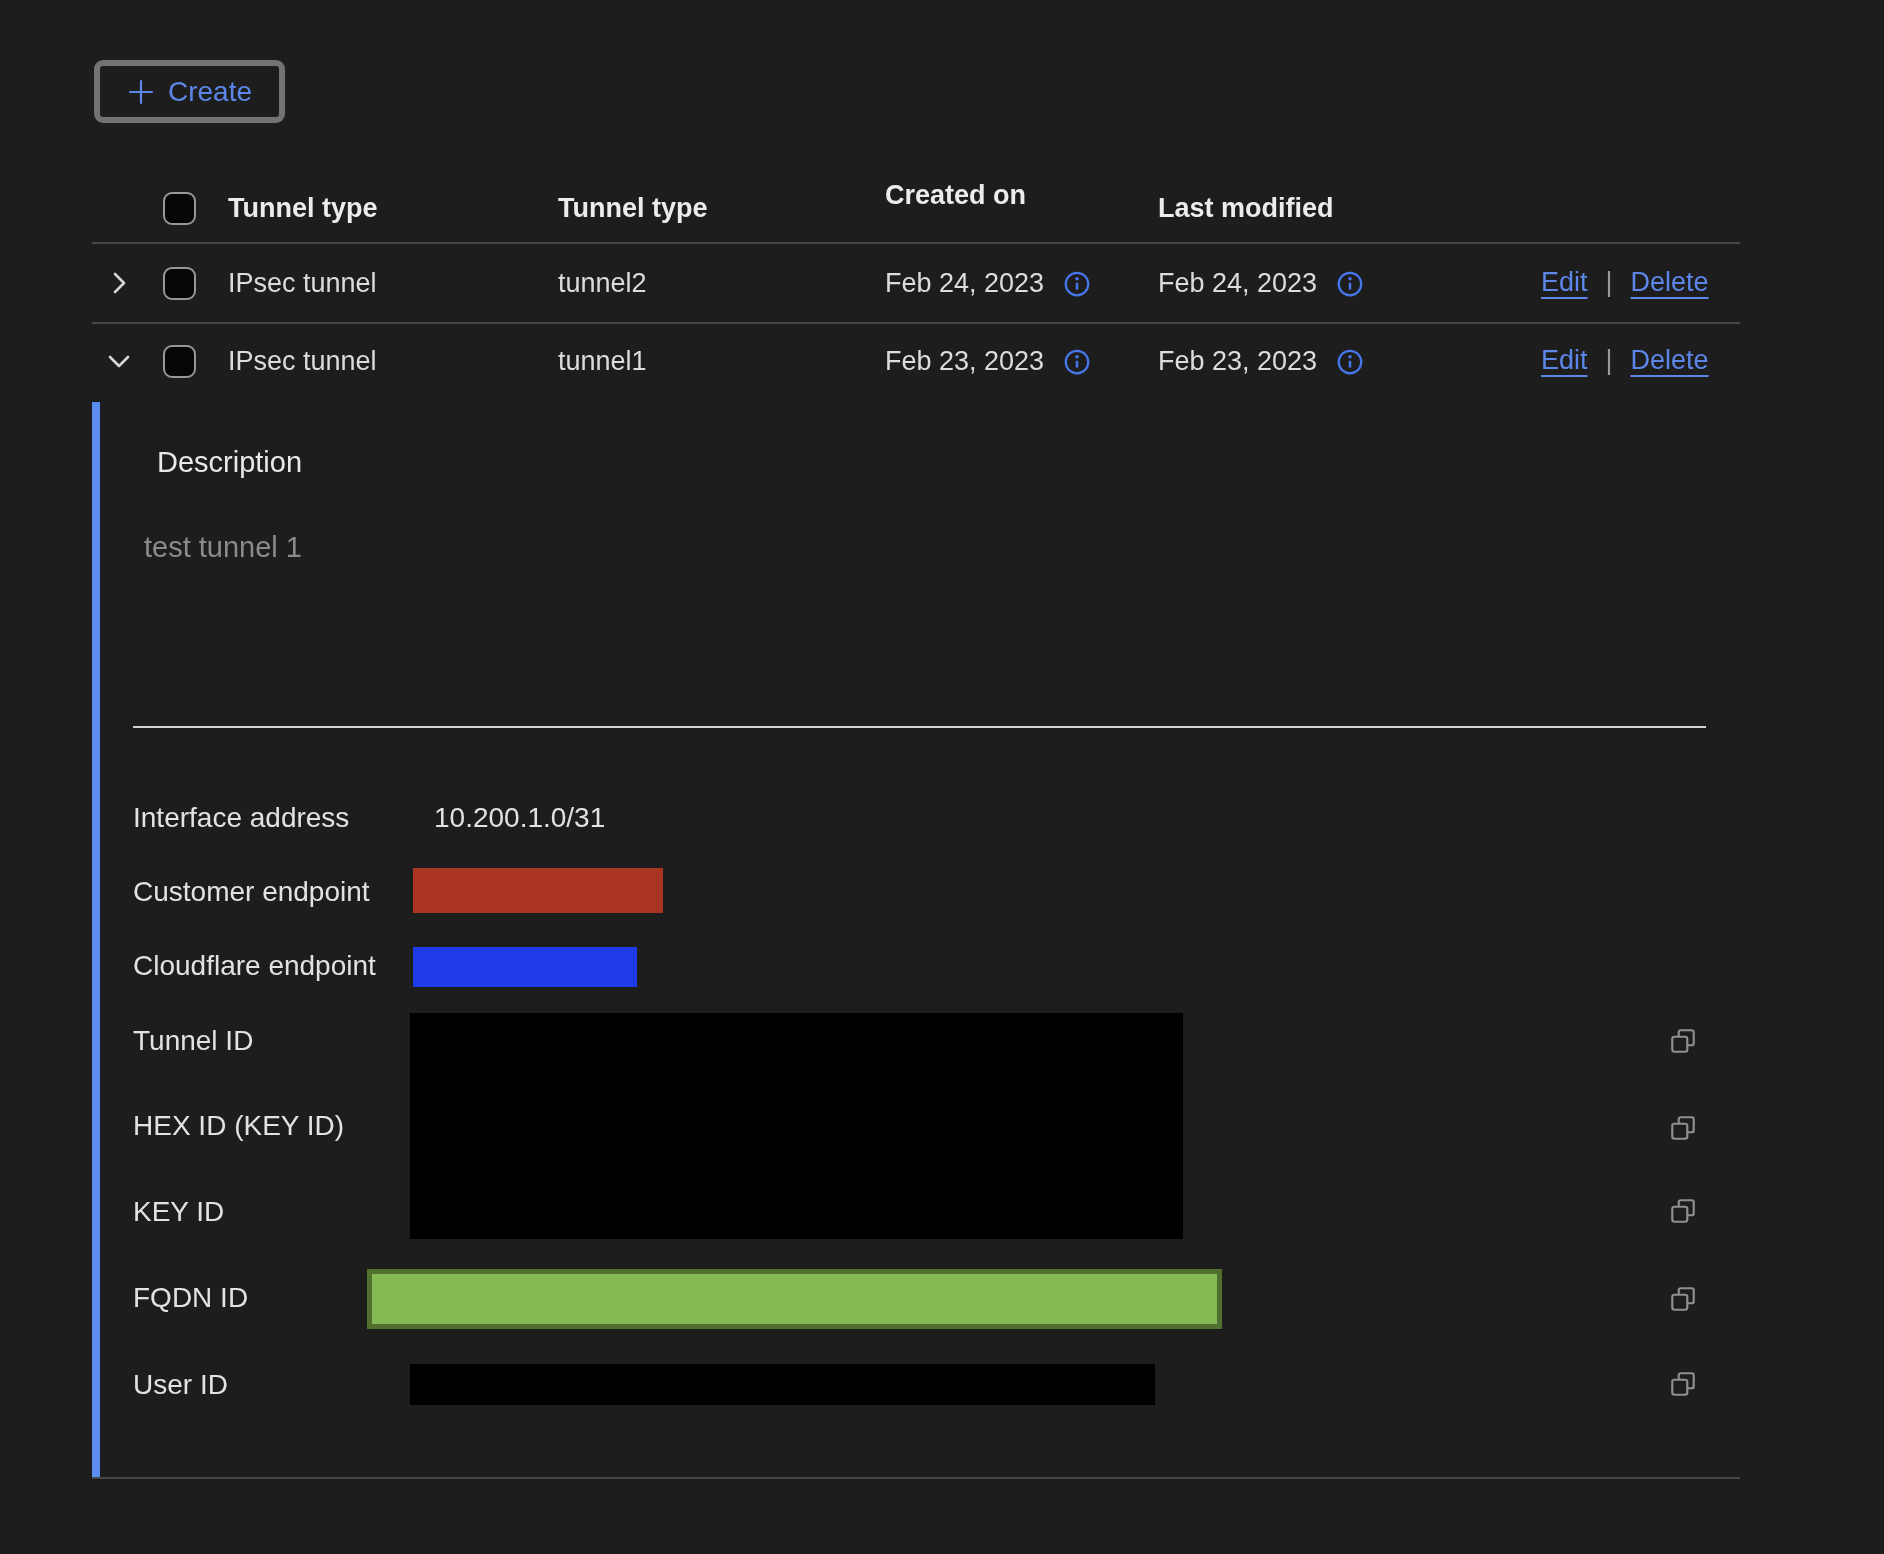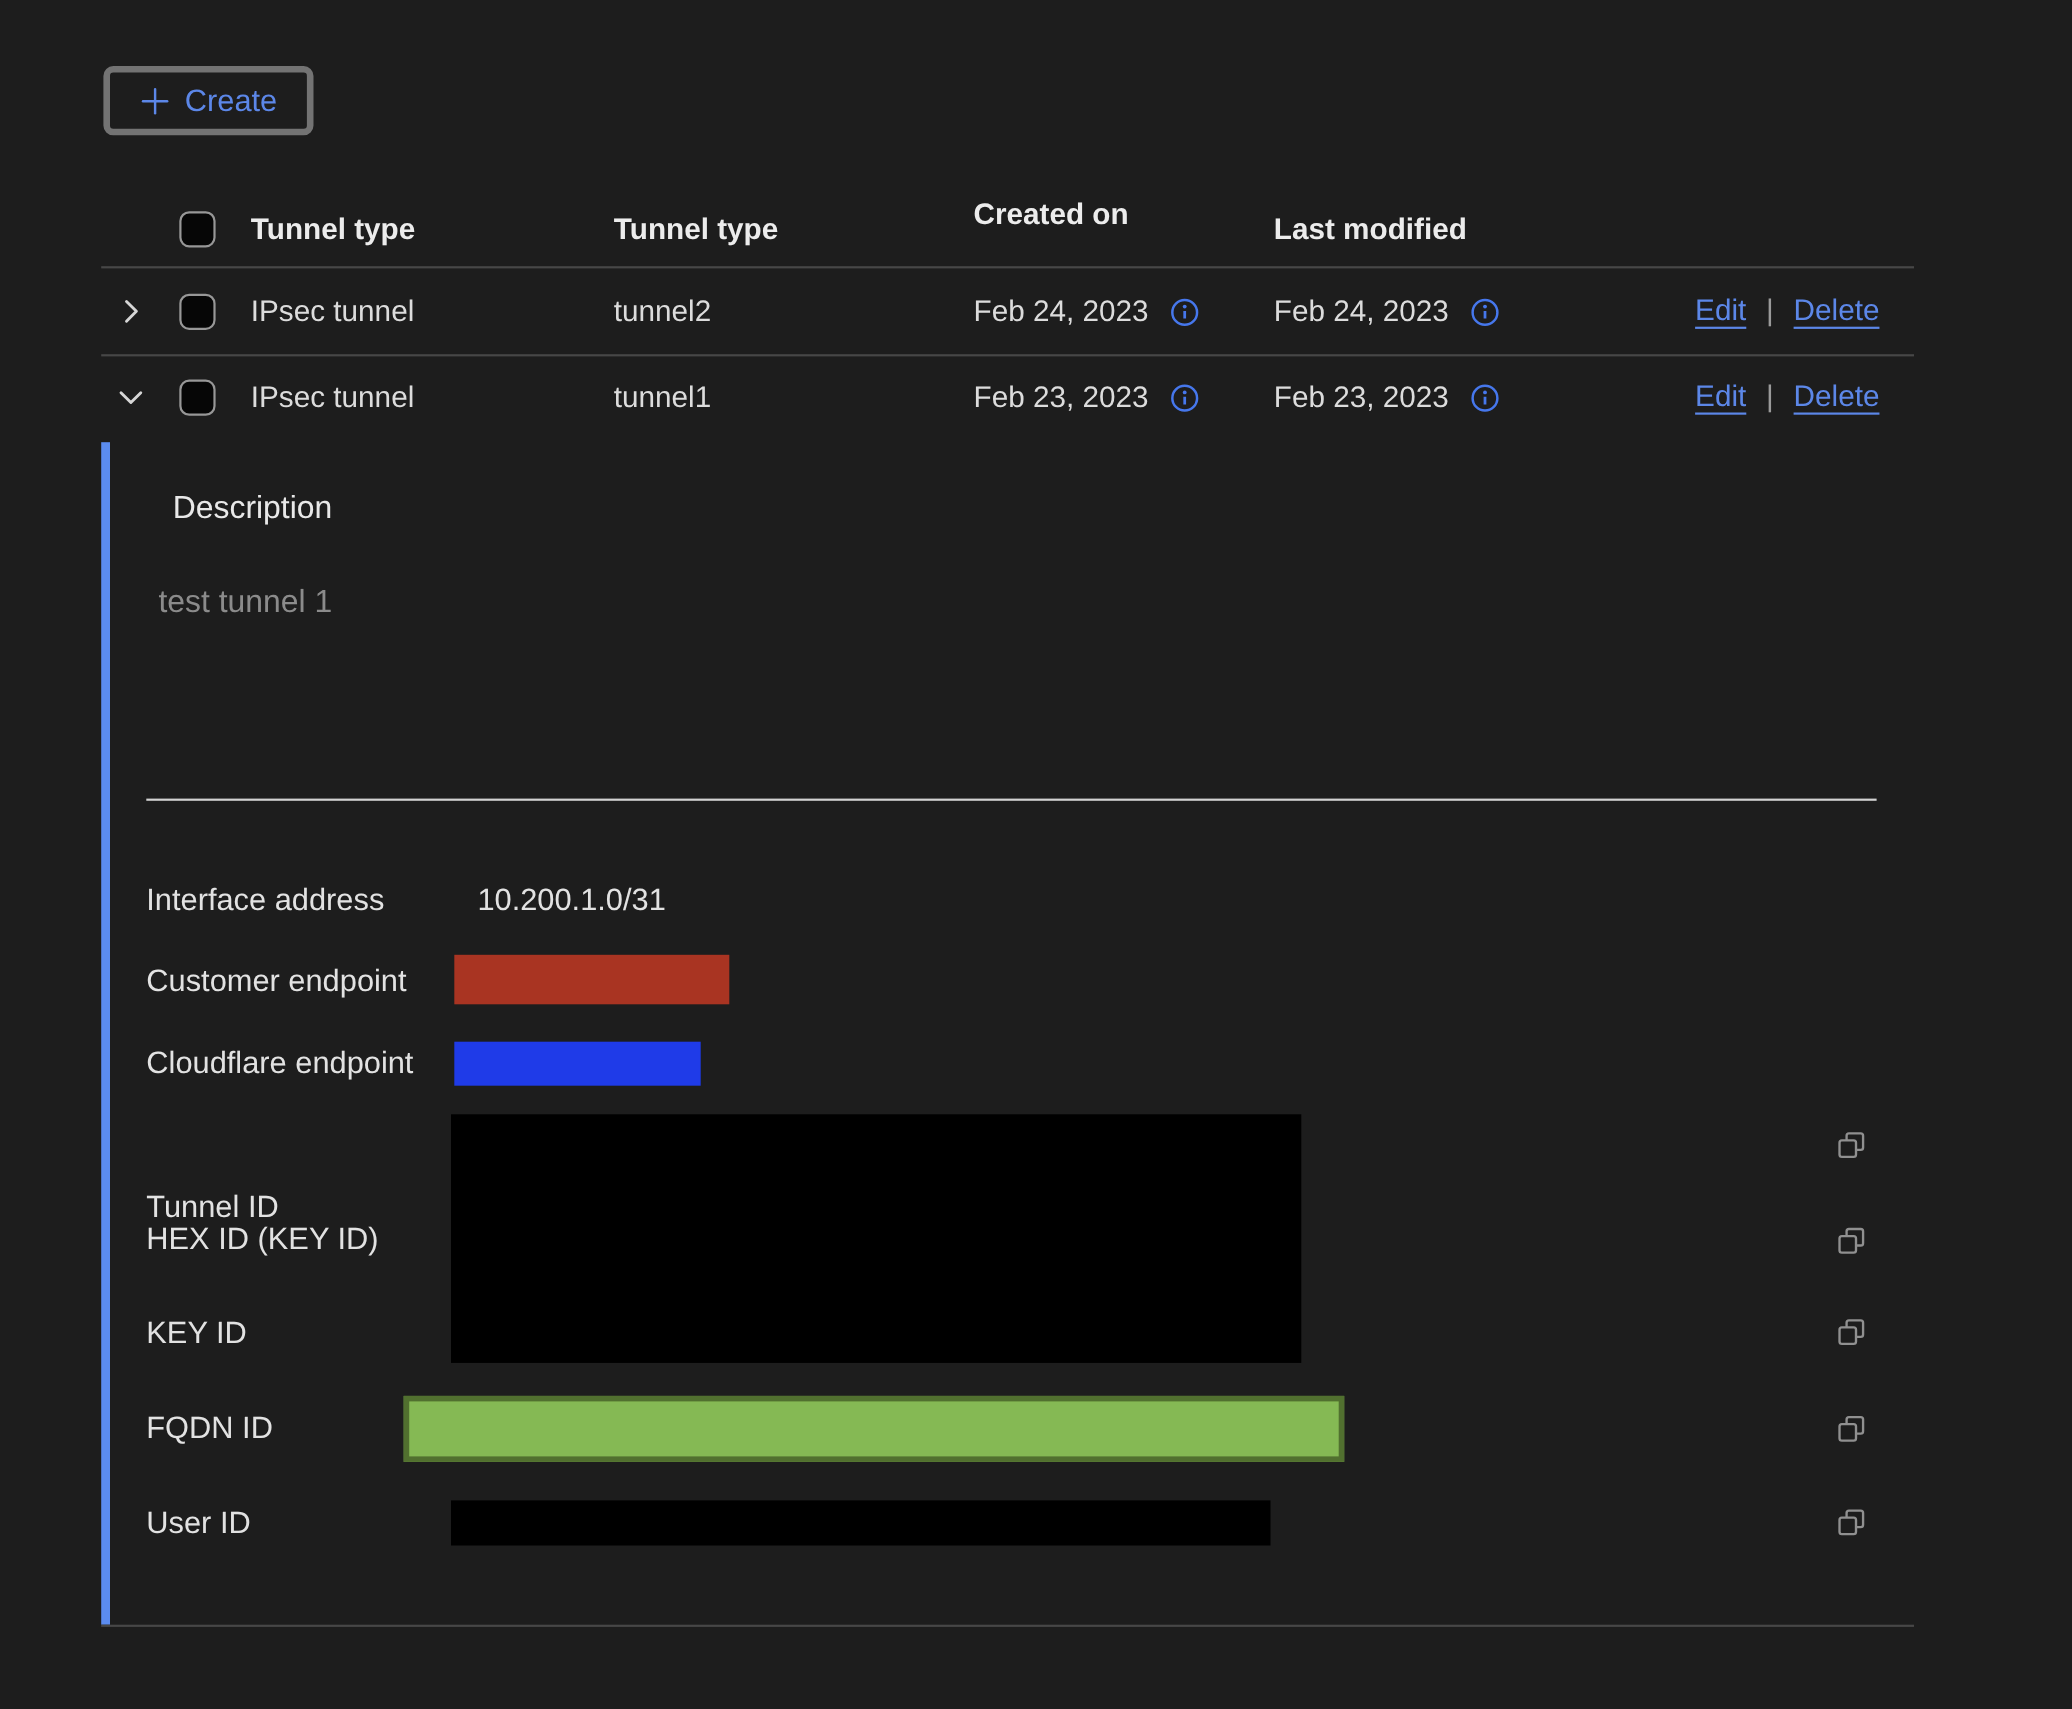--- a/index.html
+++ b/index.html
@@ -159,21 +159,21 @@
   <div class="field-label" style="top:802px;">Interface address</div>
   <div class="field-value" style="top:802px;">10.200.1.0/31</div>
 
   <div class="field-label" style="top:876px;">Customer endpoint</div>
   <div class="redact red"></div>
 
   <div class="field-label" style="top:950px;">Cloudflare endpoint</div>
   <div class="redact blue"></div>
 
   <div class="redact black-group"></div>
-  <div class="field-label" style="top:1081px;">Tunnel ID</div>
+  <div class="field-label" style="top:1025px;">Tunnel ID</div>
   <div class="field-label" style="top:1110px;">HEX ID (KEY ID)</div>
   <div class="field-label" style="top:1196px;">KEY ID</div>
 
   <div class="field-label" style="top:1282px;">FQDN ID</div>
   <div class="redact green"></div>
 
   <div class="field-label" style="top:1369px;">User ID</div>
   <div class="redact black-user"></div>
 
   <svg class="copy-btn" style="top:1026px;" viewBox="0 0 28 28" fill="none" stroke="#909090" stroke-width="2">

